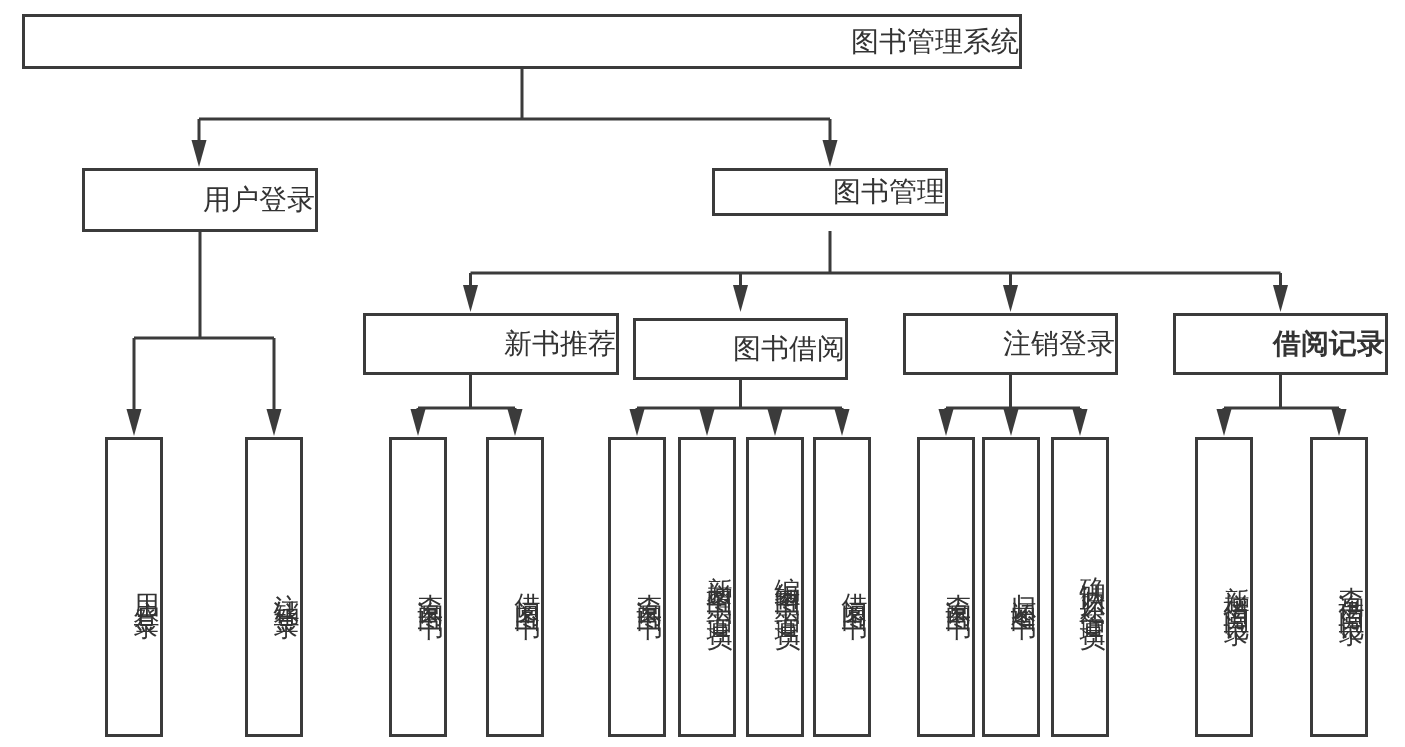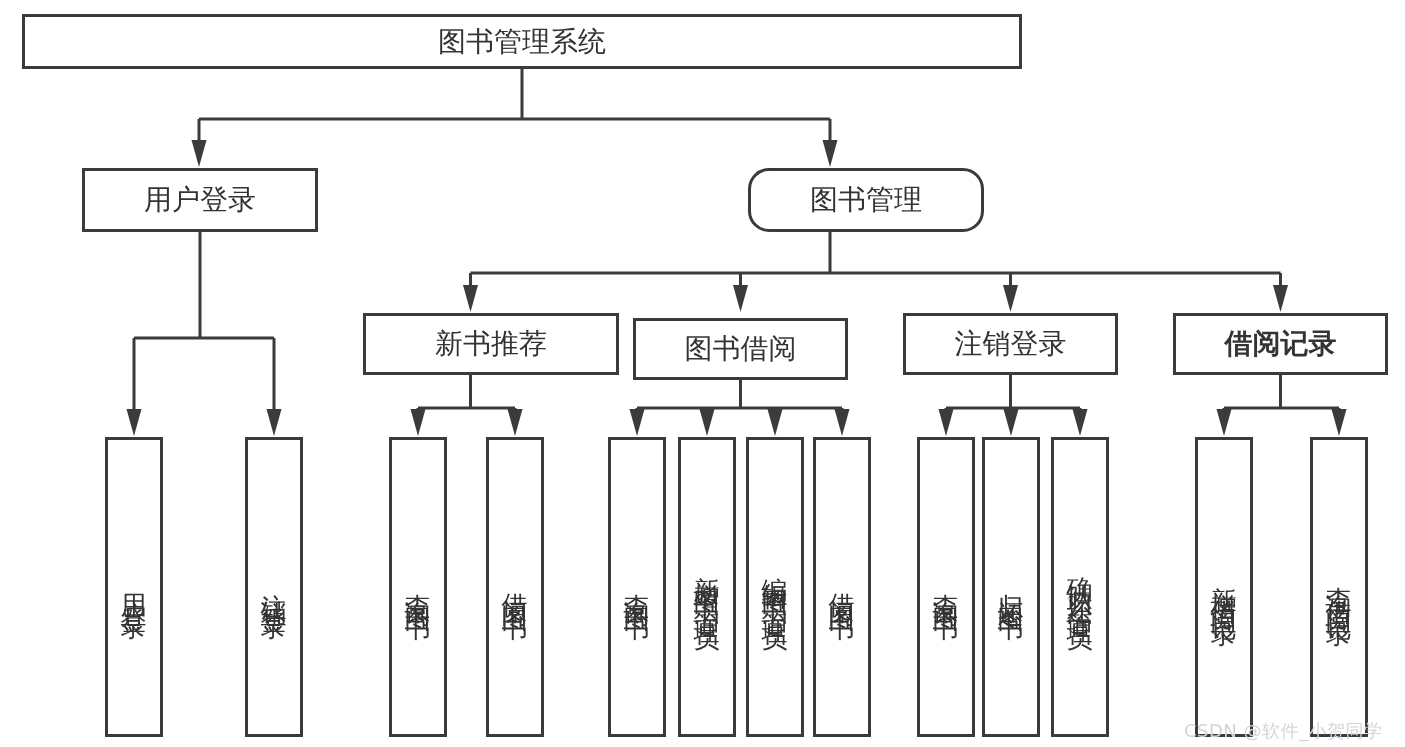--- a/index.html
+++ b/index.html
@@ -38,21 +38,21 @@
     fill: var(--line);
     stroke: none;
   }
   .node {
     position: absolute;
     background: var(--box-fill);
     border: 3px solid var(--line);
     color: var(--text);
     display: flex;
     align-items: center;
-    justify-content: center;
+    justify-content: flex-end;
     text-align: center;
     z-index: 2;
     line-height: 1;
   }
   .h-node { font-size: 28px; }
   .root-node { font-size: 28px; }
   .leaf {
     width: 58px;
     height: 300px;
     top: 437px;
@@ -138,21 +138,21 @@
     <polygon points="1331.5,409 1346.5,409 1339,436"></polygon>
   </svg>
 
   <div class="node root-node" style="left:22px; top:14px; width:1000px; height:55px;">
     <span>图书管理系统</span>
   </div>
 
   <div class="node h-node" style="left:82px; top:168px; width:236px; height:64px;">
     <span>用户登录</span>
   </div>
-  <div class="node h-node" style="left:748px; top:168px; width:236px; height:64px;border-radius:21px;">
+  <div class="node h-node" style="left:712px; top:168px; width:236px; height:48px;">
     <span>图书管理</span>
   </div>
 
   <div class="node h-node" style="left:363px; top:313px; width:256px; height:62px;">
     <span>新书推荐</span>
   </div>
   <div class="node h-node" style="left:633px; top:318px; width:215px; height:62px;">
     <span>图书借阅</span>
   </div>
   <div class="node h-node" style="left:903px; top:313px; width:215px; height:62px;">
@@ -199,15 +199,14 @@
     <span class="vtext">确认归还（管理员）</span>
   </div>
 
   <div class="node leaf" style="left:1195px;">
     <span class="vtext">新增借阅记录</span>
   </div>
   <div class="node leaf" style="left:1310px;">
     <span class="vtext">查询借阅记录</span>
   </div>
 
-  <div class="watermark">CSDN @软件_小贺同学</div>
 
 </div>
 
 </body></html>

